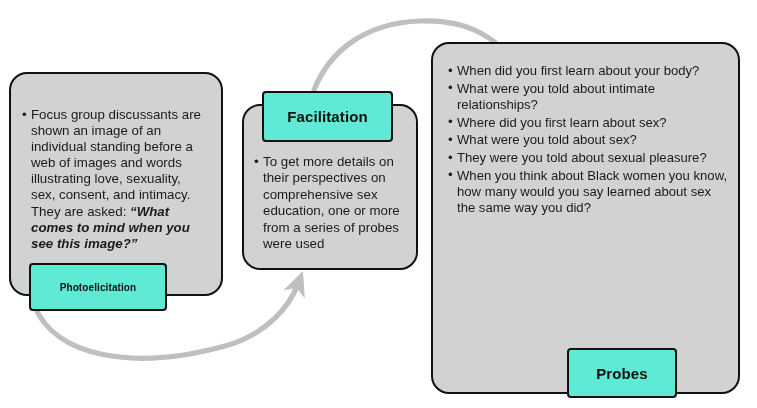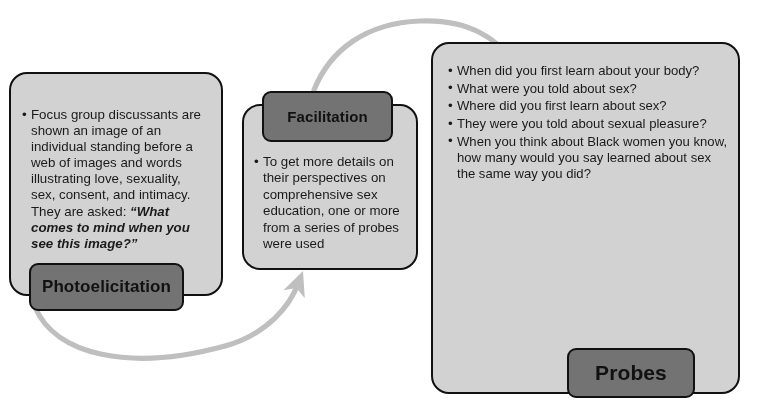--- a/index.html
+++ b/index.html
@@ -34,23 +34,23 @@
     background: #d2d2d2;
     border: 2.5px solid #111111;
     border-radius: 18px;
     z-index: 2;
   }
 
   
   .chip {
     position: absolute;
     box-sizing: border-box;
-    background: #737373;
+    background: #5eead4;
     border: 2.5px solid #111111;
-    border-radius: 9px;
+    border-radius: 4px;
     z-index: 4;
     display: flex;
     align-items: center;
     justify-content: center;
     font-weight: bold;
     color: #111111;
     letter-spacing: 0.1px;
   }
 
   
@@ -89,23 +89,23 @@
     font-size: 13.3px;
     line-height: 16.1px;
   }
   #panel-photo .body .emph {
     font-weight: bold;
     font-style: italic;
   }
   #chip-photo {
     left: 29px;
     top: 263px;
-    width: 155px;
+    width: 138px;
     height: 48px;
-    font-size: 17px;
+    font-size: 10px;
   }
 
   
   #panel-facil {
     left: 242px;
     top: 104px;
     width: 176px;
     height: 166px;
     padding-left: 16px;
   }
@@ -138,23 +138,23 @@
     left: 15px;
     top: 19px;
     width: 280px;
     font-size: 13.1px;
     line-height: 16.2px;
   }
   #panel-probes ul.bullets > li { margin-bottom: 1.5px; }
   #chip-probes {
     left: 567px;
     top: 348px;
-    width: 128px;
+    width: 110px;
     height: 50px;
-    font-size: 21px;
+    font-size: 15px;
   }
 </style>
 </head>
 <body>
 
 <div id="canvas">
 
   <svg id="arrows" viewBox="0 0 757 408">
     <defs>
       <marker id="arrowhead" markerWidth="5.2" markerHeight="5.2" refX="2.3" refY="2.6" orient="auto" markerUnits="strokeWidth">
@@ -182,22 +182,23 @@
         <li><span>To get more details on their perspectives on comprehensive sex education, one or more from a series of probes were used</span></li>
       </ul>
     </div>
   </div>
   <div class="chip" id="chip-facil">Facilitation</div>
 
   <div class="panel" id="panel-probes">
     <div class="body">
       <ul class="bullets" id="probes-list">
           <li><span>When did you first learn about your body?</span></li>
+          <li><span>What were you told about intimate relationships?</span></li>
+          <li><span>Where did you first learn about sex?</span></li>
           <li><span>What were you told about sex?</span></li>
-          <li><span>Where did you first learn about sex?</span></li>
           <li><span>They were you told about sexual pleasure?</span></li>
           <li><span>When you think about Black women you know, how many would you say learned about sex the same way you did?</span></li>
         </ul>
     </div>
   </div>
   <div class="chip" id="chip-probes">Probes</div>
 
 </div>
 
 </body></html>

